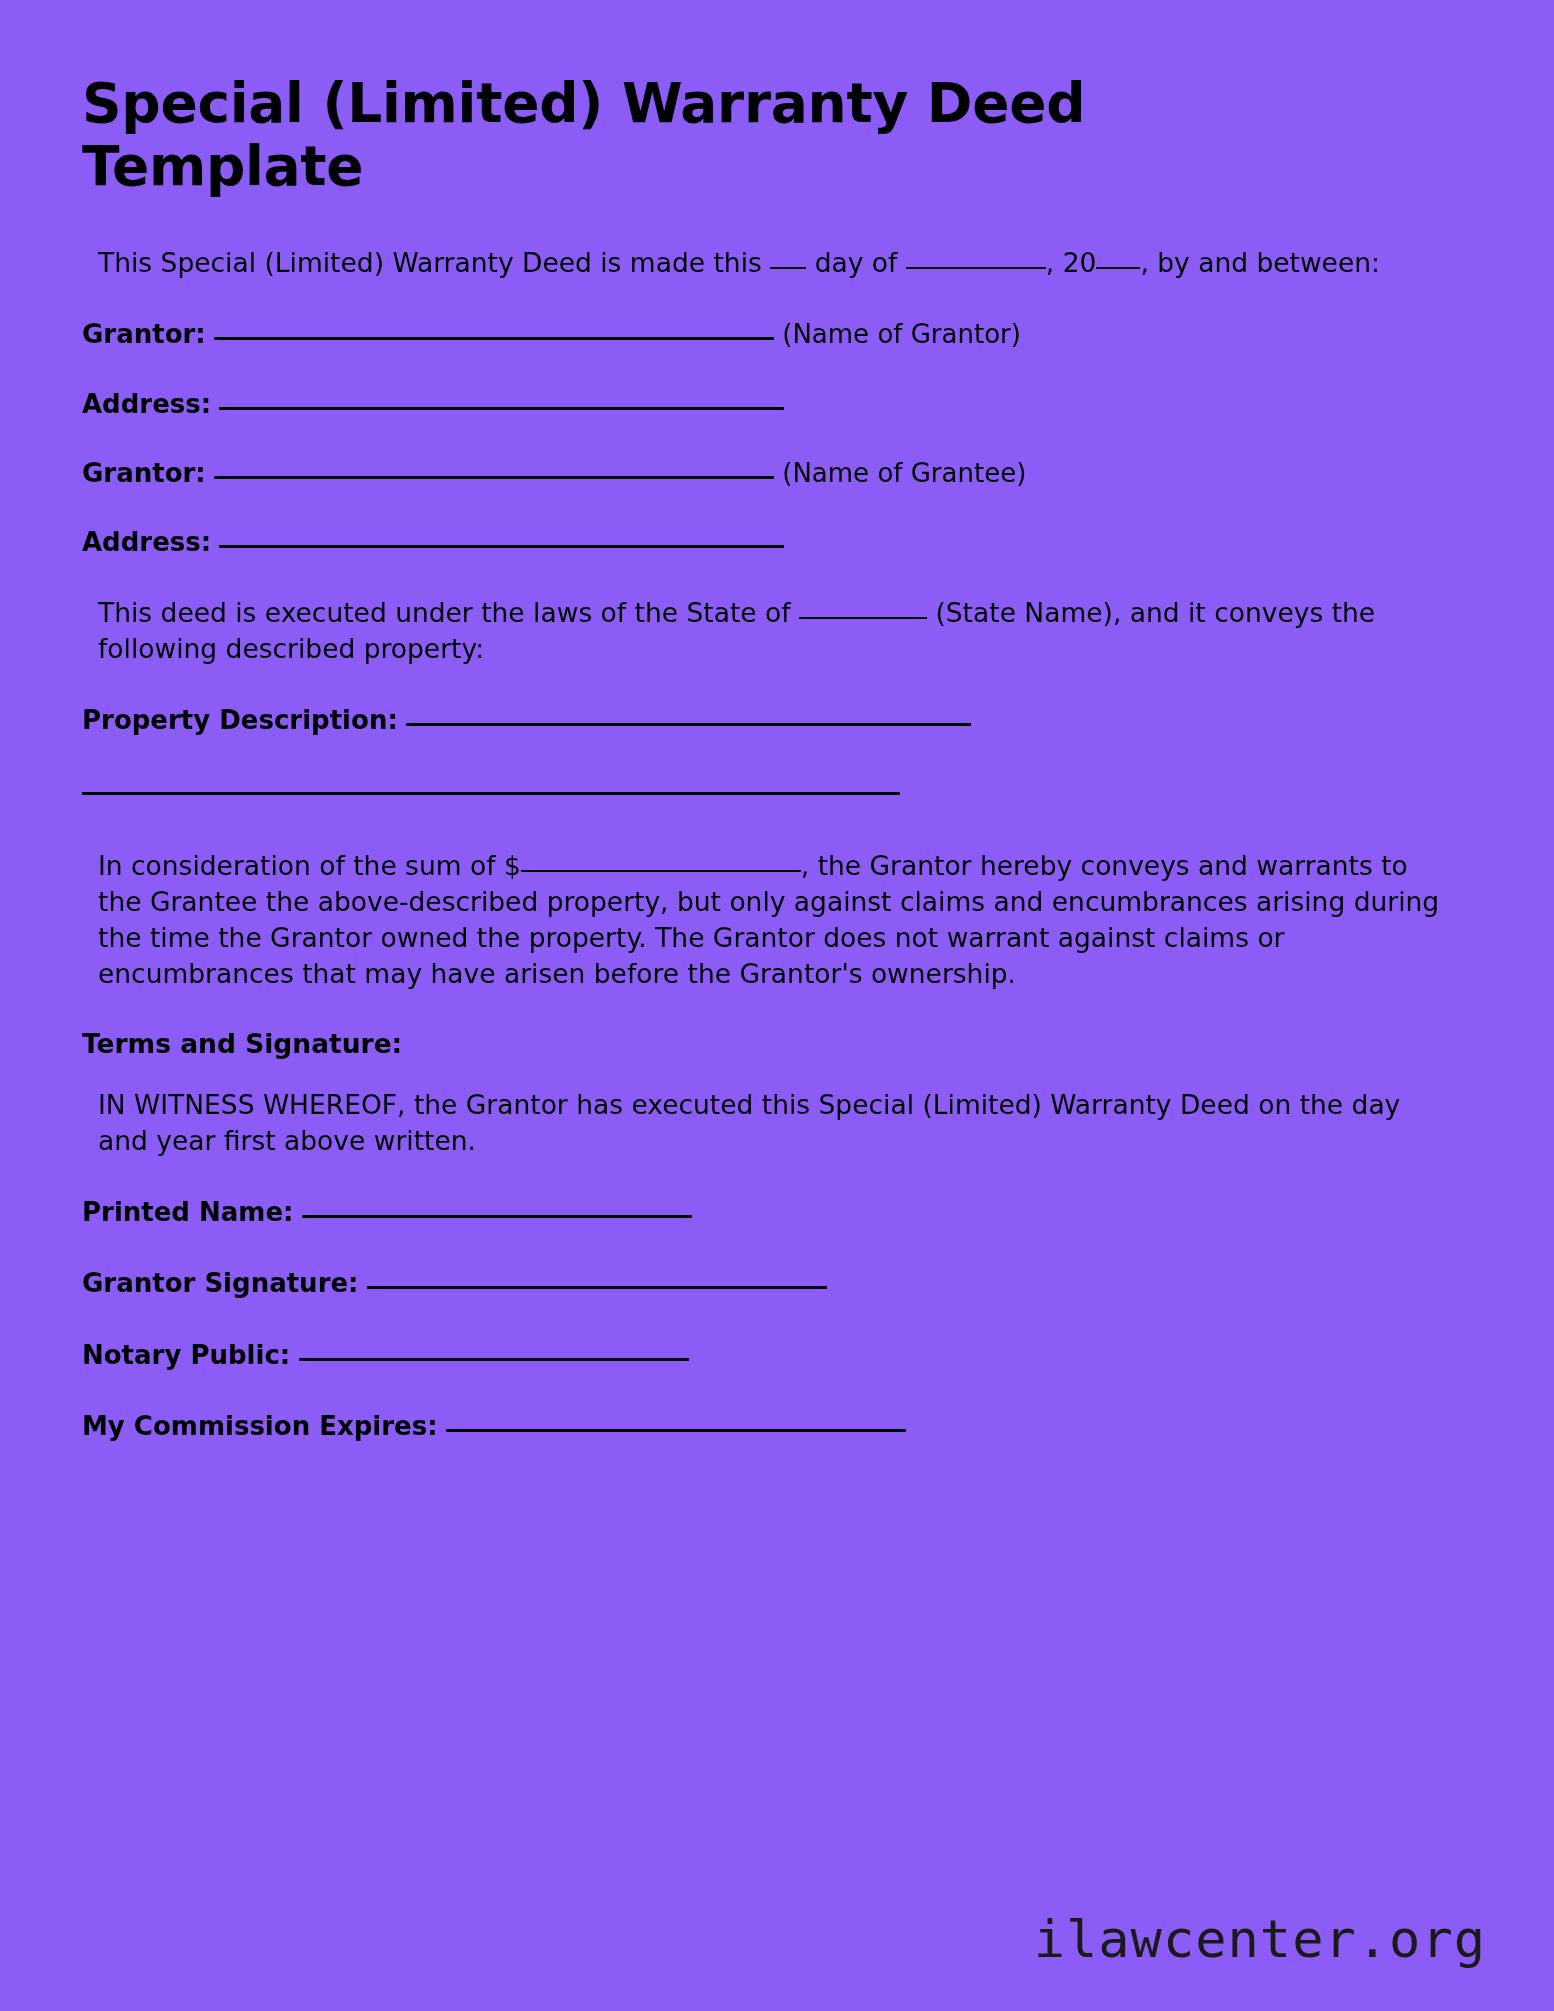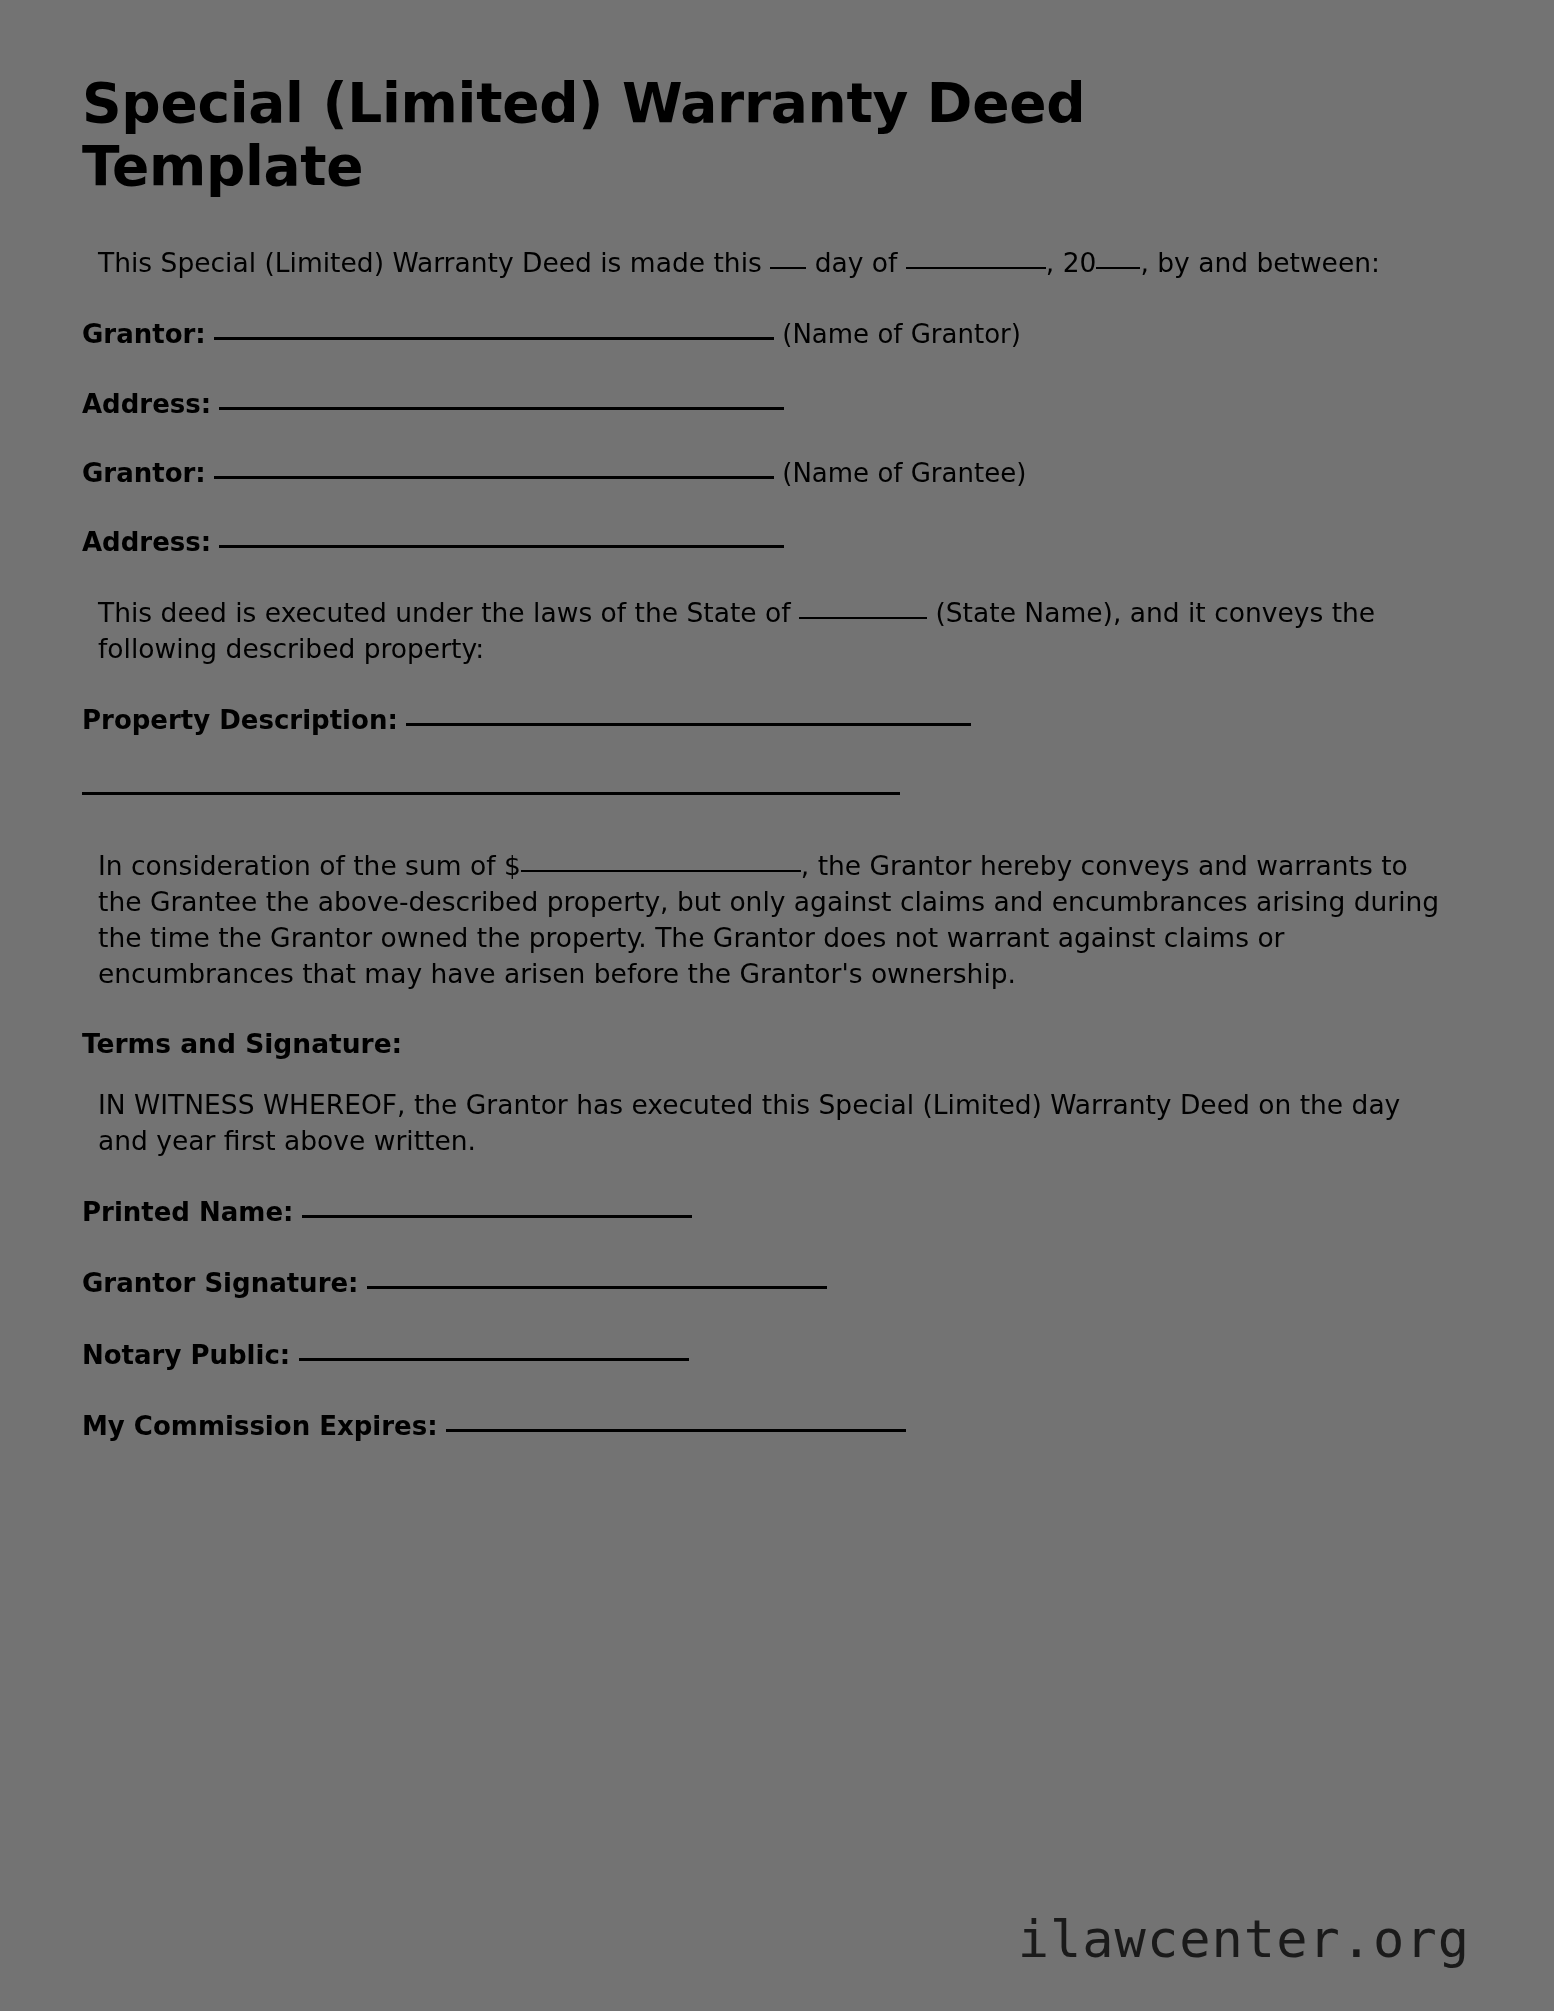--- a/index.html
+++ b/index.html
@@ -12,21 +12,21 @@
     width: 1554px;
     height: 2011px;
     font-family: "DejaVu Sans", sans-serif;
     color: #000000;
     overflow: hidden;
     position: relative;
   }
   .page {
     position: absolute;
     inset: 0;
-    background: #737373;
+    background: #8b5cf6;
     padding: 72px 82px 0 82px;
     box-sizing: border-box;
   }
   .doc-title {
     font-size: 55px;
     font-weight: bold;
     line-height: 1.14;
     letter-spacing: -0.3px;
     margin: 0 0 48px 0;
     max-width: 1160px;
@@ -102,21 +102,21 @@
     position: absolute;
     left: 38px;
     top: -1px;
     font-size: 26px;
   }
   .sig-block .field-row {
     margin-bottom: 36px;
   }
   .watermark {
     position: absolute;
-    right: 84px;
+    right: 68px;
     bottom: 42px;
     font-family: "DejaVu Sans Mono", monospace;
     font-size: 52px;
     letter-spacing: 1px;
     color: #1a1a1a;
     white-space: nowrap;
   }
 </style>
 </head>
 <body>

